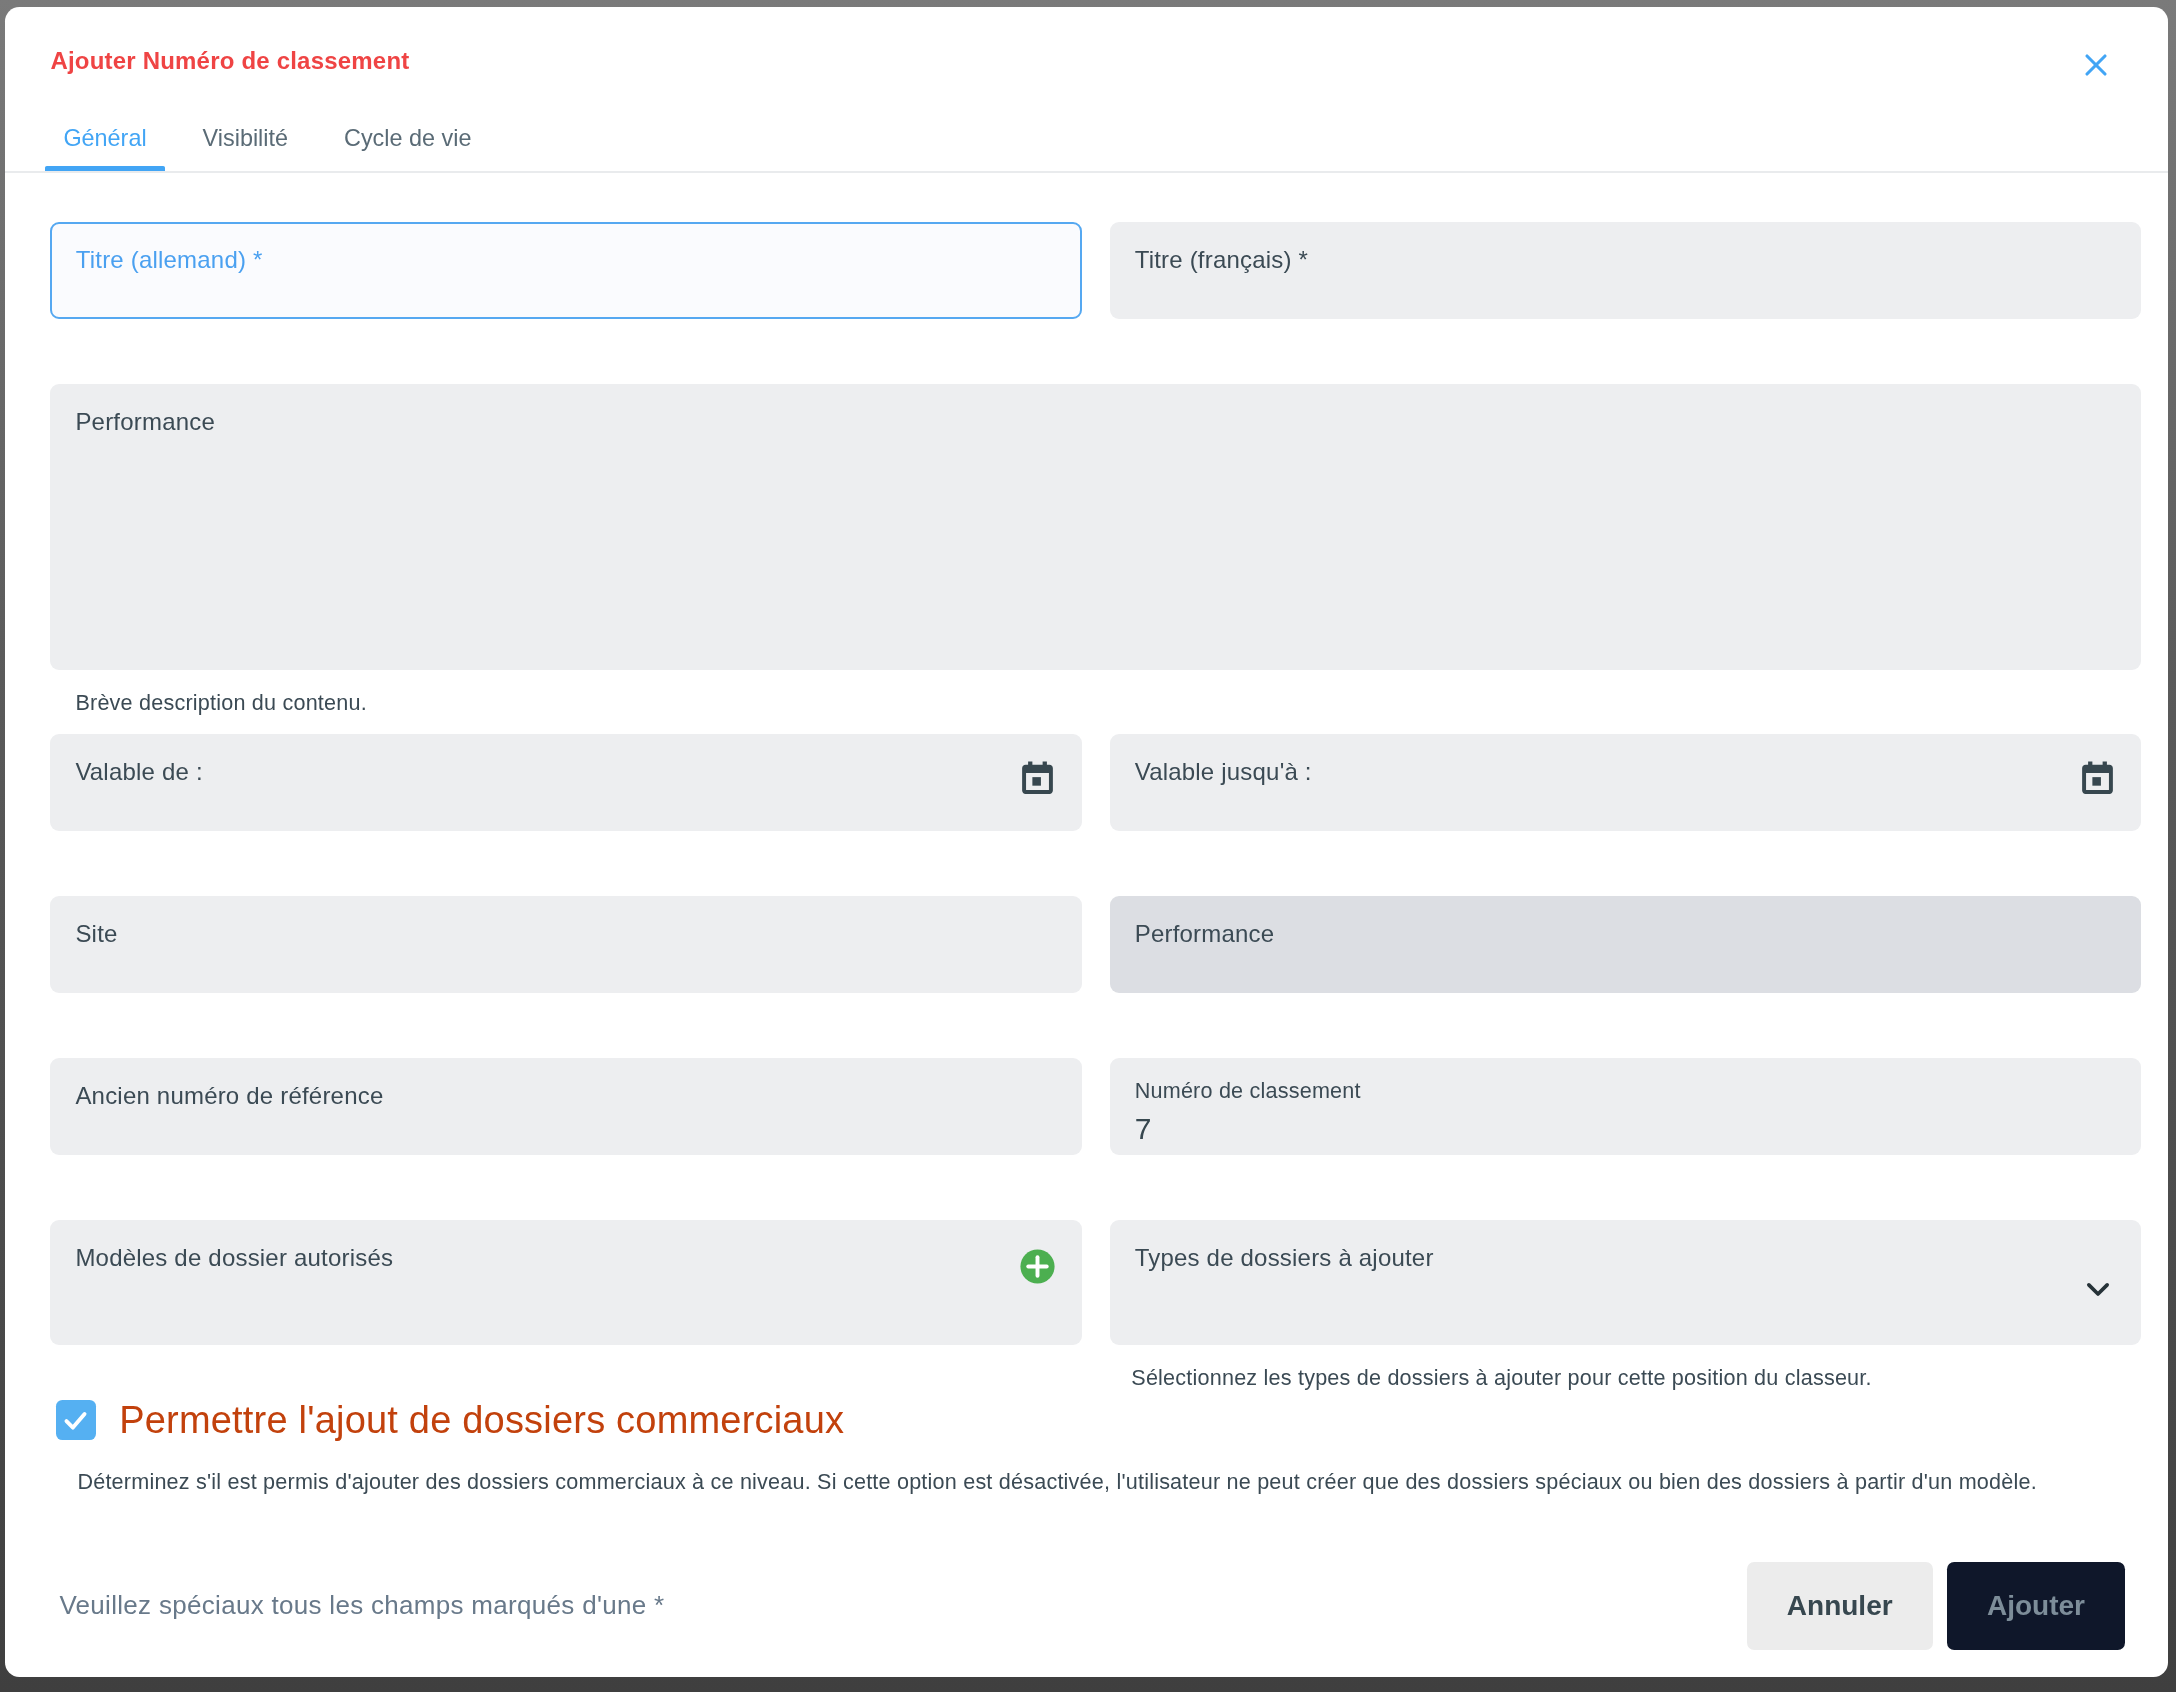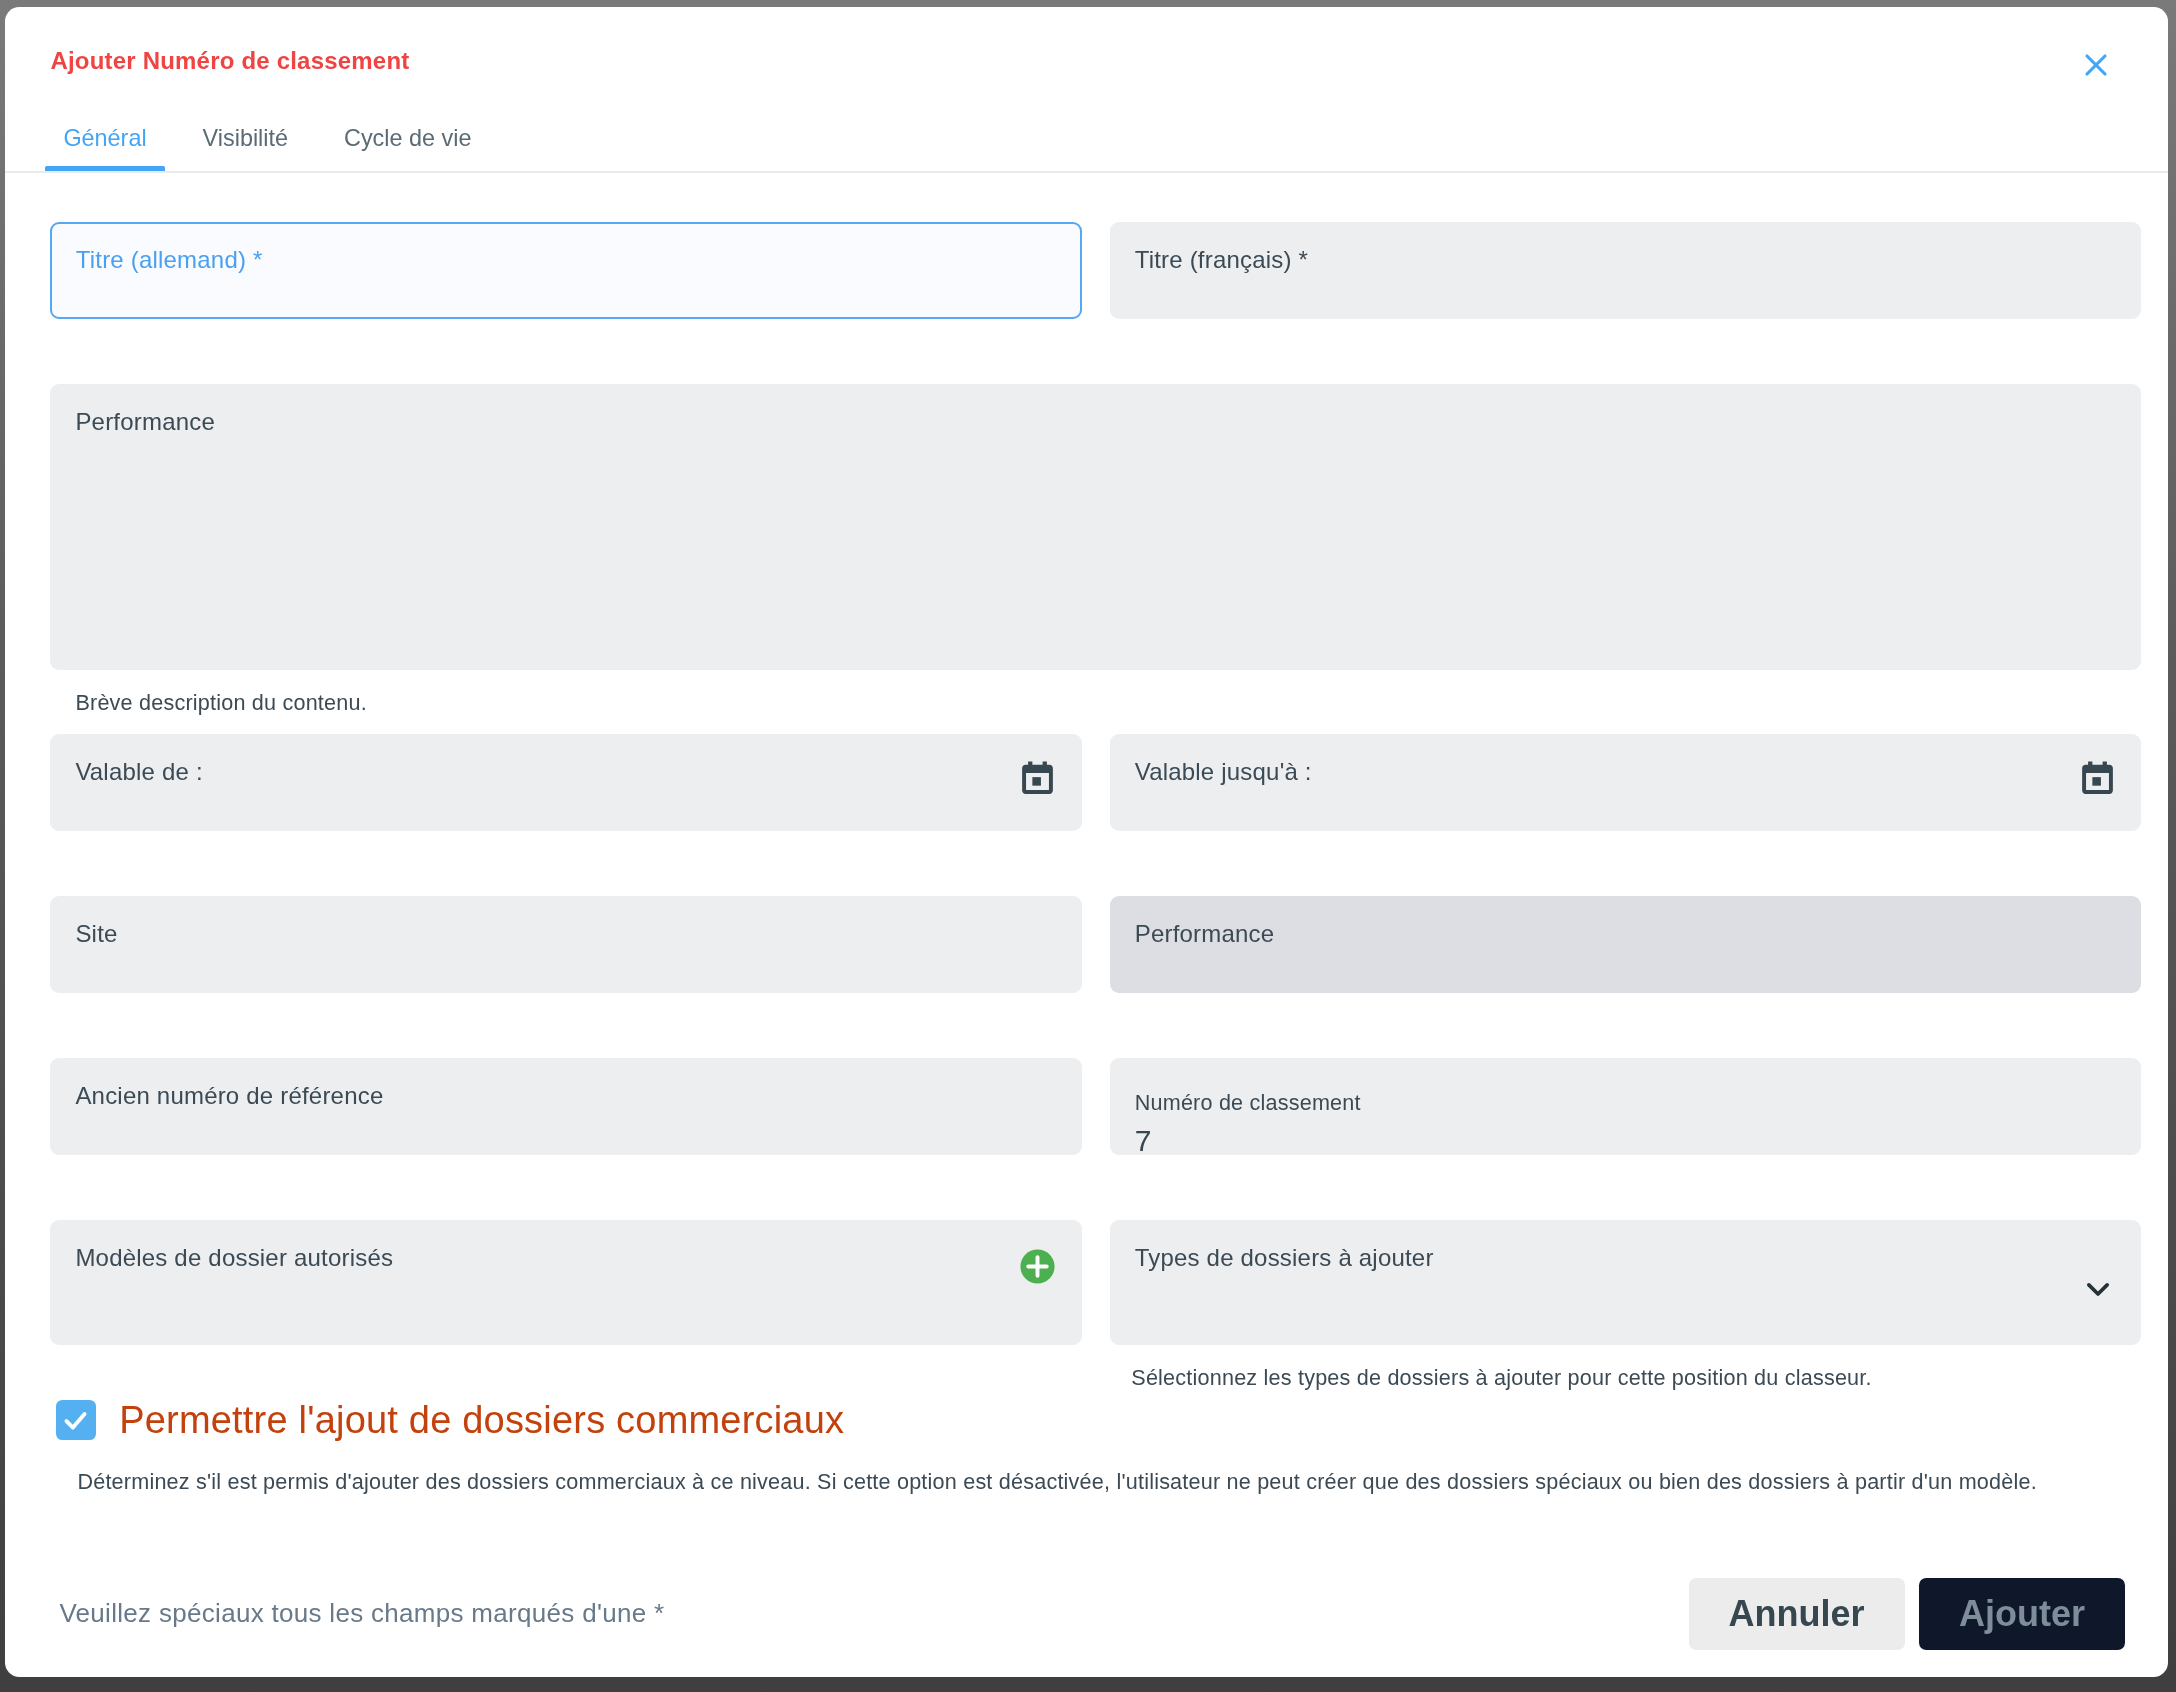--- a/index.html
+++ b/index.html
@@ -48,21 +48,21 @@
   .field.focused {
     background:#fafbfe; border:2.3px solid #55a8f1; height:97px;
     padding:21.6px 21.6px 0 23.4px;
   }
   .field.focused .flabel { color:#4aa0f0; }
   .field.disabled { background:#dcdee3; cursor:default; }
   .field.textarea { height:286px; margin-bottom:0; }
   .field.tall { height:125px; }
   .field .icon-right { line-height:0; flex:0 0 auto; }
   .field.filled { display:block; padding-top:20px; }
-  .field.filled .flabel { font-size:21.6px; display:block;margin-top:12px; }
+  .field.filled .flabel { font-size:21.6px; display:block; }
   .field.filled .fvalue { font-size:30px; color:#37474f; margin-top:7.2px; display:block; }
   .hint {
     font-size:21.6px; color:#3b4a54; letter-spacing:0.2px;
     margin:20px 0 0 25px;
   }
   .hint.right { margin-left:21.6px; }
   .desc-hint-wrap { margin-bottom:18px; }
   
   .checkbox-row { display:flex; align-items:center; margin:7.2px 0 0 0; }
   .checkbox {
@@ -75,23 +75,23 @@
     font-size:21.6px; color:#3b4a54; margin:27px 0 0 27px; letter-spacing:0.2px; max-width:2052px;
   }
   
   .footer {
     display:flex; align-items:center; justify-content:space-between;
     padding:0 43px 27px 54px;
   }
   .footer-note { font-size:26px; color:#68798a; letter-spacing:0.3px; }
   .footer-actions { display:flex; gap:14.4px; }
   .btn {
-    border:none; border-radius:7.2px; height:72px; min-width:178px;
+    border:none; border-radius:7.2px; height:88px; min-width:178px;
     font-family:"Liberation Sans", sans-serif;
-    font-size:36px; font-weight:600; cursor:pointer; padding:0 40px;
+    font-size:28px; font-weight:600; cursor:pointer; padding:0 40px;
   }
   .btn.cancel { background:#ececec; color:#37474f; }
   .btn.submit { background:#0f172a; color:#7d8d99; }
   svg { display:block; }
 </style>
 </head>
 <body>
 
 <div class="modal">
 

